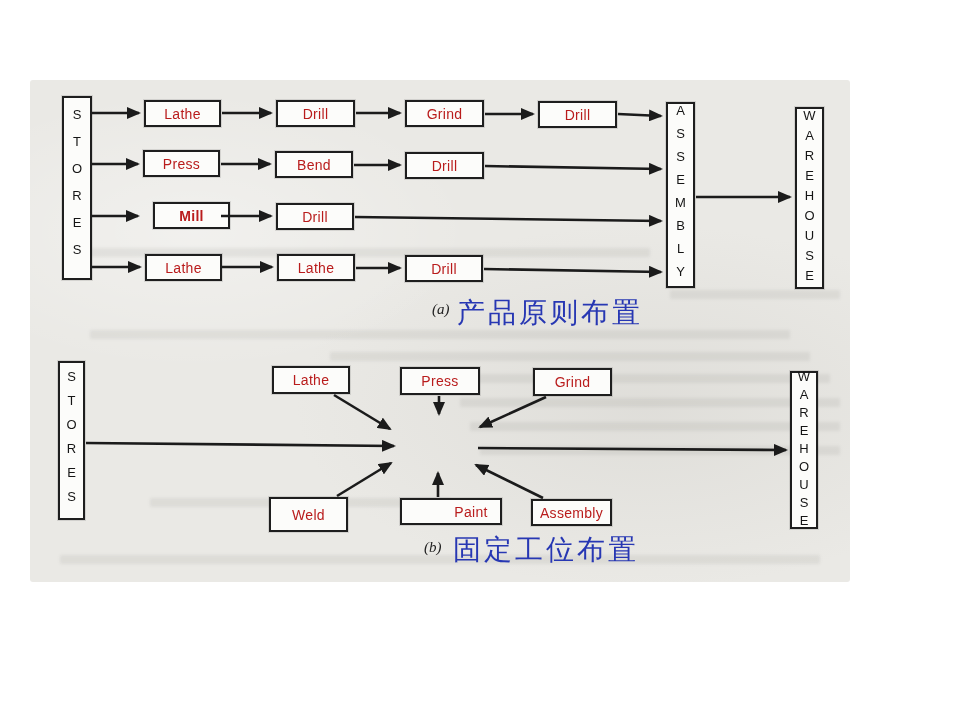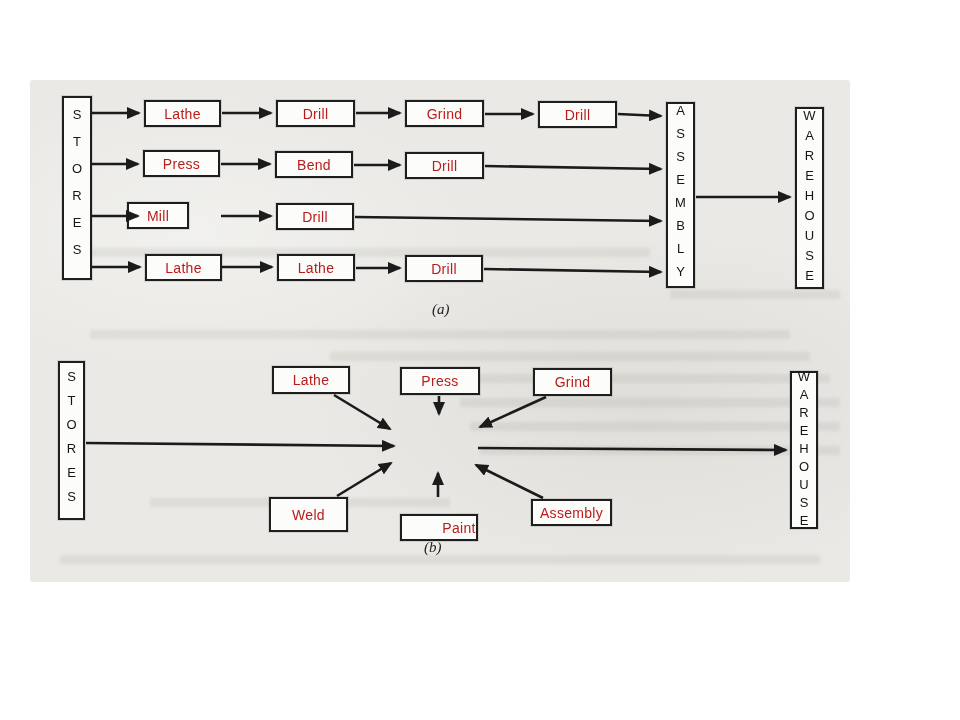--- a/index.html
+++ b/index.html
@@ -69,53 +69,55 @@
 
   <div class="pbox" style="left:144px;top:100px;width:77px;height:27px;">Lathe</div>
   <div class="pbox" style="left:276px;top:100px;width:79px;height:27px;">Drill</div>
   <div class="pbox" style="left:405px;top:100px;width:79px;height:27px;">Grind</div>
   <div class="pbox" style="left:538px;top:101px;width:79px;height:27px;">Drill</div>
 
   <div class="pbox" style="left:143px;top:150px;width:77px;height:27px;">Press</div>
   <div class="pbox" style="left:275px;top:151px;width:78px;height:27px;">Bend</div>
   <div class="pbox" style="left:405px;top:152px;width:79px;height:27px;">Drill</div>
 
-  <div class="pbox" style="left:127px;top:202px;width:62px;height:27px;">Mill</div>
+  <div class="pbox" style="left:153px;top:202px;width:77px;height:27px;font-weight:bold;">Mill</div>
   <div class="pbox" style="left:276px;top:203px;width:78px;height:27px;">Drill</div>
 
   <div class="pbox" style="left:145px;top:254px;width:77px;height:27px;">Lathe</div>
   <div class="pbox" style="left:277px;top:254px;width:78px;height:27px;">Lathe</div>
   <div class="pbox" style="left:405px;top:255px;width:78px;height:27px;">Drill</div>
 
   <div class="vbox" style="left:666px;top:102px;width:29px;height:186px;">
     <span style="letter-spacing:8px;">ASSEMBLY</span>
   </div>
 
   <div class="vbox" style="left:795px;top:107px;width:29px;height:182px;">
     <span style="letter-spacing:5px;">WAREHOUSE</span>
   </div>
 
   <div class="caption-idx" style="left:432px;top:301px;">(a)</div>
+  <div class="caption-zh" style="left:457px;top:294px;">产品原则布置</div>
 
   <div class="vbox" style="left:58px;top:361px;width:27px;height:159px;">
     <span style="letter-spacing:9px;">STORES</span>
   </div>
 
   <div class="pbox" style="left:272px;top:366px;width:78px;height:28px;">Lathe</div>
   <div class="pbox" style="left:400px;top:367px;width:80px;height:28px;">Press</div>
   <div class="pbox" style="left:533px;top:368px;width:79px;height:28px;">Grind</div>
   <div class="pbox" style="left:269px;top:497px;width:79px;height:35px;">Weld</div>
-  <div class="pbox" style="left:400px;top:514px;width:78px;height:27px;padding-left:40px;">Paint</div>
+  <div class="pbox" style="left:400px;top:498px;width:102px;height:27px;padding-left:40px;">Paint</div>
   <div class="pbox" style="left:531px;top:499px;width:81px;height:27px;">Assembly</div>
 
   <div class="vbox" style="left:790px;top:371px;width:28px;height:158px;">
     <span style="letter-spacing:3px;">WAREHOUSE</span>
   </div>
 
   <div class="caption-idx" style="left:424px;top:539px;">(b)</div>
+  <div class="caption-zh" style="left:453px;top:531px;">固定工位布置</div>
 
   <svg id="arrows" width="960" height="720" viewBox="0 0 960 720">
     <defs>
       <marker id="ah" markerUnits="userSpaceOnUse" markerWidth="14" markerHeight="12" refX="12" refY="6" orient="auto">
         <path d="M0,0 L14,6 L0,12 Z" fill="#1b1b1b"></path>
       </marker>
     </defs>
 
     <line x1="92" y1="113" x2="139" y2="113" marker-end="url(#ah)"></line>
     <line x1="222" y1="113" x2="271" y2="113" marker-end="url(#ah)"></line>

